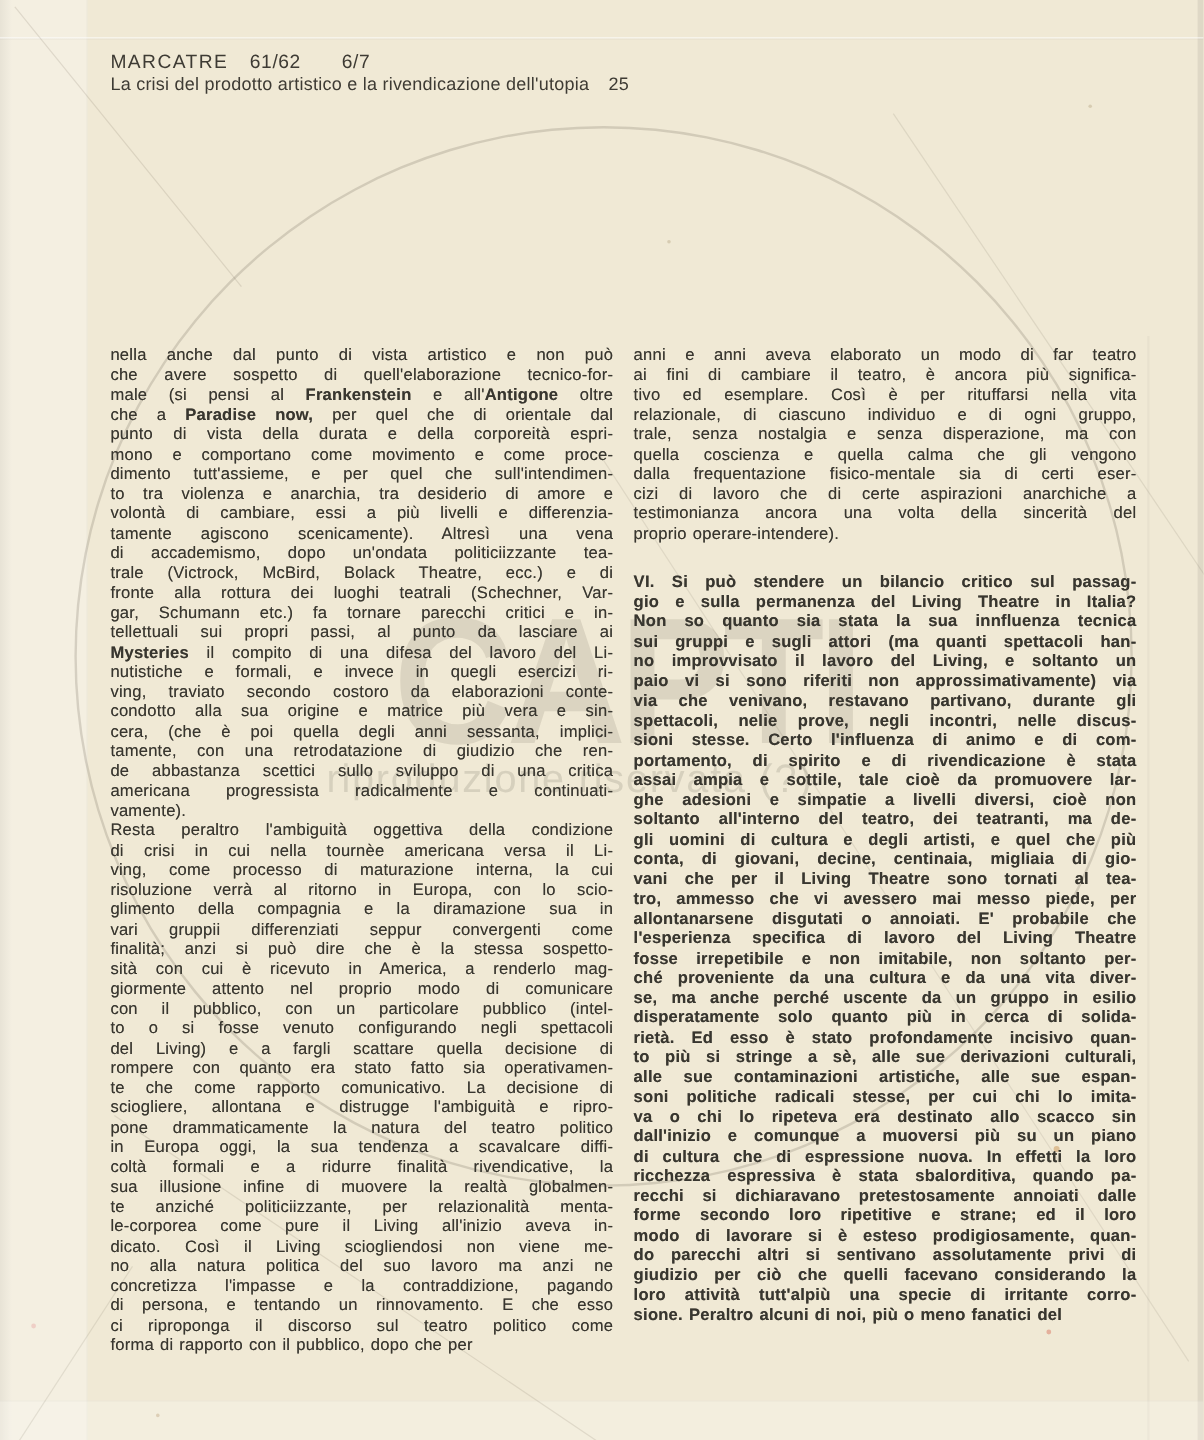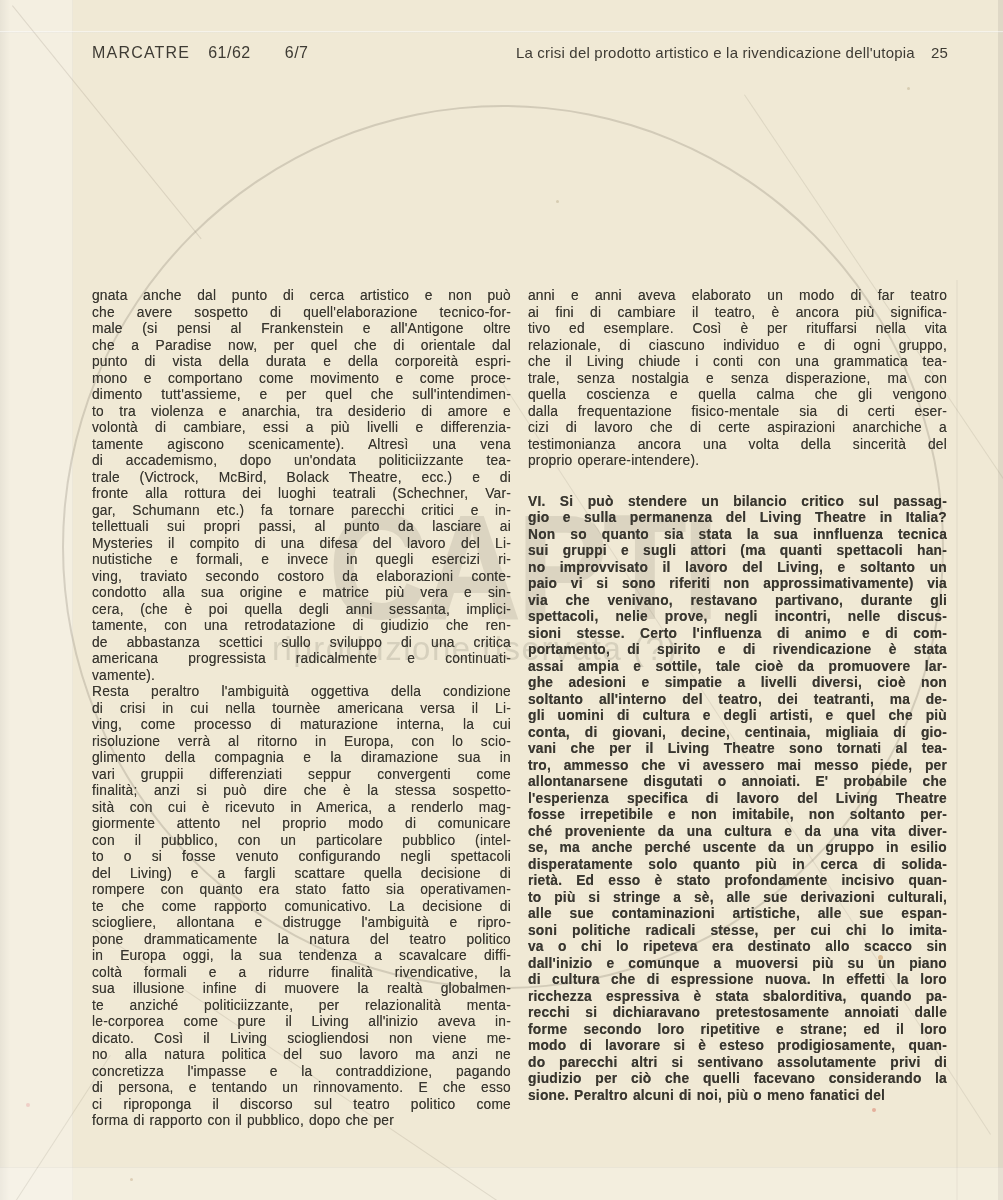--- a/index.html
+++ b/index.html
@@ -42,39 +42,39 @@
   .wm-big{position:absolute;left:328px;top:492px;
     font-size:150px;font-weight:bold;line-height:1;
     letter-spacing:-6px;transform:scaleX(0.92);transform-origin:left center;
     color:var(--wm);white-space:nowrap;}
   .wm-small{position:absolute;left:272px;top:630px;
     font-size:33px;letter-spacing:1.5px;color:rgba(70,64,52,0.15);
     white-space:nowrap;}
   
   .header{position:absolute;left:92px;top:44px;width:856px;
     display:flex;justify-content:space-between;align-items:baseline;
-    color:#3e3b34;}
+    color:#3e3b34;flex-direction:column;}
   .header-left{font-size:16px;letter-spacing:0.5px;}
   .header-left .journal{letter-spacing:1.2px;margin-right:18px;}
   .header-left .issue{margin-right:34px;}
   .header-right{font-size:15px;letter-spacing:0.2px;}
   .header-right .pagenum{margin-left:16px;}
   
   .col{position:absolute;top:288px;width:419px;color:var(--ink);}
   .col-left{left:92px;}
   .col-right{left:528px;}
   .paragraph{margin:0;}
   .paragraph.gapped{margin-top:24px;font-weight:bold;}
   .tline{
     font-size:13.8px;line-height:16.5px;letter-spacing:0.2px;word-spacing:1px;
     text-align:justify;text-align-last:justify;
     text-shadow:0 0 0.5px rgba(45,42,36,0.55);
   }
   .tline.last{text-align-last:left;}
-  .tline b{font-weight:normal;}
+  .tline b{font-weight:bold;}
 </style>
 </head>
 <body>
 
 <div class="page">
 
   <div class="band-left"></div>
   <div class="edge-left-shade"></div>
   <div class="edge-right-shade"></div>
   <div class="vline-right"></div>
@@ -100,21 +100,21 @@
     <div class="header-left">
       <span class="journal">MARCATRE</span><span class="issue">61/62</span><span class="fascicle">6/7</span>
     </div>
     <div class="header-right">
       <span>La crisi del prodotto artistico e la rivendicazione dell'utopia</span><span class="pagenum">25</span>
     </div>
   </div>
 
   <div class="col col-left">
       <div class="paragraph">
-        <div class="tline">gnata anche dal punto di cerca artistico e non può</div>
+        <div class="tline">nella anche dal punto di vista artistico e non può</div>
         <div class="tline">che avere sospetto di quell'elaborazione tecnico-for-</div>
         <div class="tline">male (si pensi al <b>Frankenstein</b> e all'<b>Antigone</b> oltre</div>
         <div class="tline">che a <b>Paradise now,</b> per quel che di orientale dal</div>
         <div class="tline">punto di vista della durata e della corporeità espri-</div>
         <div class="tline">mono e comportano come movimento e come proce-</div>
         <div class="tline">dimento tutt'assieme, e per quel che sull'intendimen-</div>
         <div class="tline">to tra violenza e anarchia, tra desiderio di amore e</div>
         <div class="tline">volontà di cambiare, essi a più livelli e differenzia-</div>
         <div class="tline">tamente agiscono scenicamente). Altresì una vena</div>
         <div class="tline">di accademismo, dopo un'ondata politiciizzante tea-</div>
@@ -161,21 +161,20 @@
         <div class="tline">ci riproponga il discorso sul teatro politico come</div>
         <div class="tline last">forma di rapporto con il pubblico, dopo che per</div>
       </div>
     </div>
   <div class="col col-right">
       <div class="paragraph">
         <div class="tline">anni e anni aveva elaborato un modo di far teatro</div>
         <div class="tline">ai fini di cambiare il teatro, è ancora più significa-</div>
         <div class="tline">tivo ed esemplare. Così è per rituffarsi nella vita</div>
         <div class="tline">relazionale, di ciascuno individuo e di ogni gruppo,</div>
-        <div class="tline">che il Living chiude i conti con una grammatica tea-</div>
         <div class="tline">trale, senza nostalgia e senza disperazione, ma con</div>
         <div class="tline">quella coscienza e quella calma che gli vengono</div>
         <div class="tline">dalla frequentazione fisico-mentale sia di certi eser-</div>
         <div class="tline">cizi di lavoro che di certe aspirazioni anarchiche a</div>
         <div class="tline">testimonianza ancora una volta della sincerità del</div>
         <div class="tline last">proprio operare-intendere).</div>
       </div>
       <div class="paragraph gapped">
         <div class="tline">VI. Si può stendere un bilancio critico sul passag-</div>
         <div class="tline">gio e sulla permanenza del Living Theatre in Italia?</div>
@@ -206,17 +205,18 @@
         <div class="tline">soni politiche radicali stesse, per cui chi lo imita-</div>
         <div class="tline">va o chi lo ripeteva era destinato allo scacco sin</div>
         <div class="tline">dall'inizio e comunque a muoversi più su un piano</div>
         <div class="tline">di cultura che di espressione nuova. In effetti la loro</div>
         <div class="tline">ricchezza espressiva è stata sbalorditiva, quando pa-</div>
         <div class="tline">recchi si dichiaravano pretestosamente annoiati dalle</div>
         <div class="tline">forme secondo loro ripetitive e strane; ed il loro</div>
         <div class="tline">modo di lavorare si è esteso prodigiosamente, quan-</div>
         <div class="tline">do parecchi altri si sentivano assolutamente privi di</div>
         <div class="tline">giudizio per ciò che quelli facevano considerando la</div>
+        <div class="tline">loro attività tutt'alpiù una specie di irritante corro-</div>
         <div class="tline last">sione. Peraltro alcuni di noi, più o meno fanatici del</div>
       </div>
     </div>
 
 </div>
 
 </body></html>

